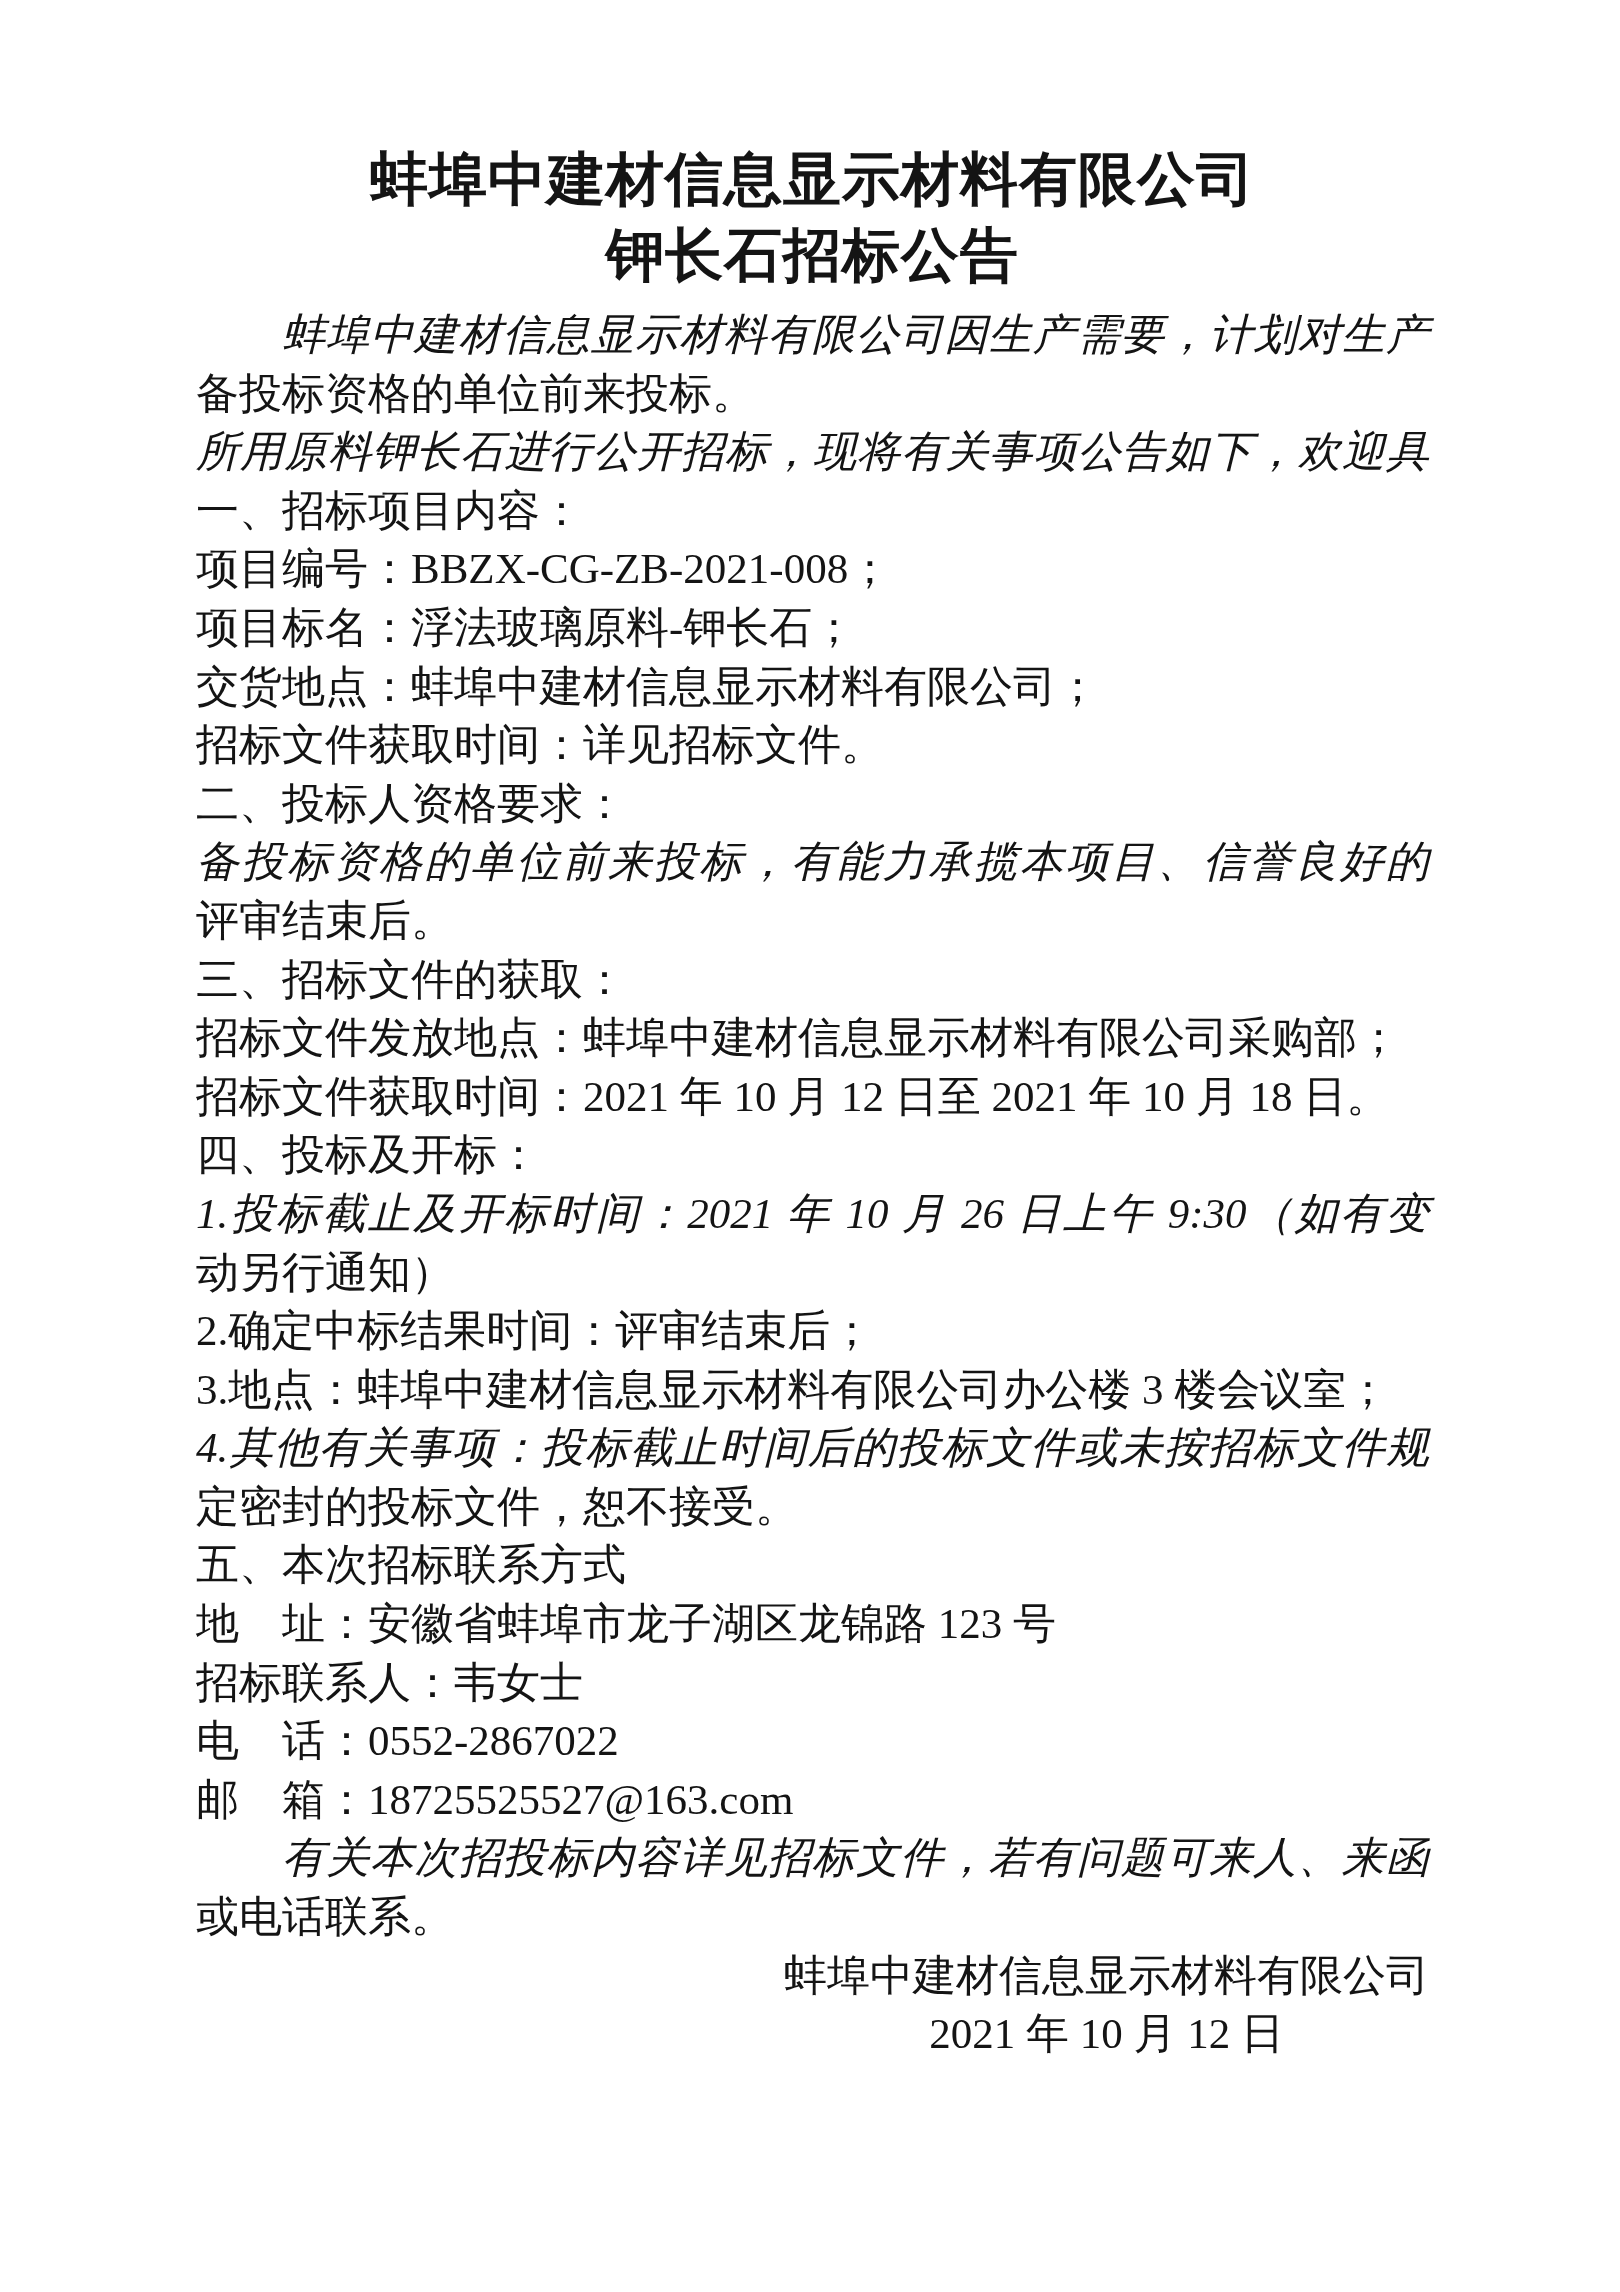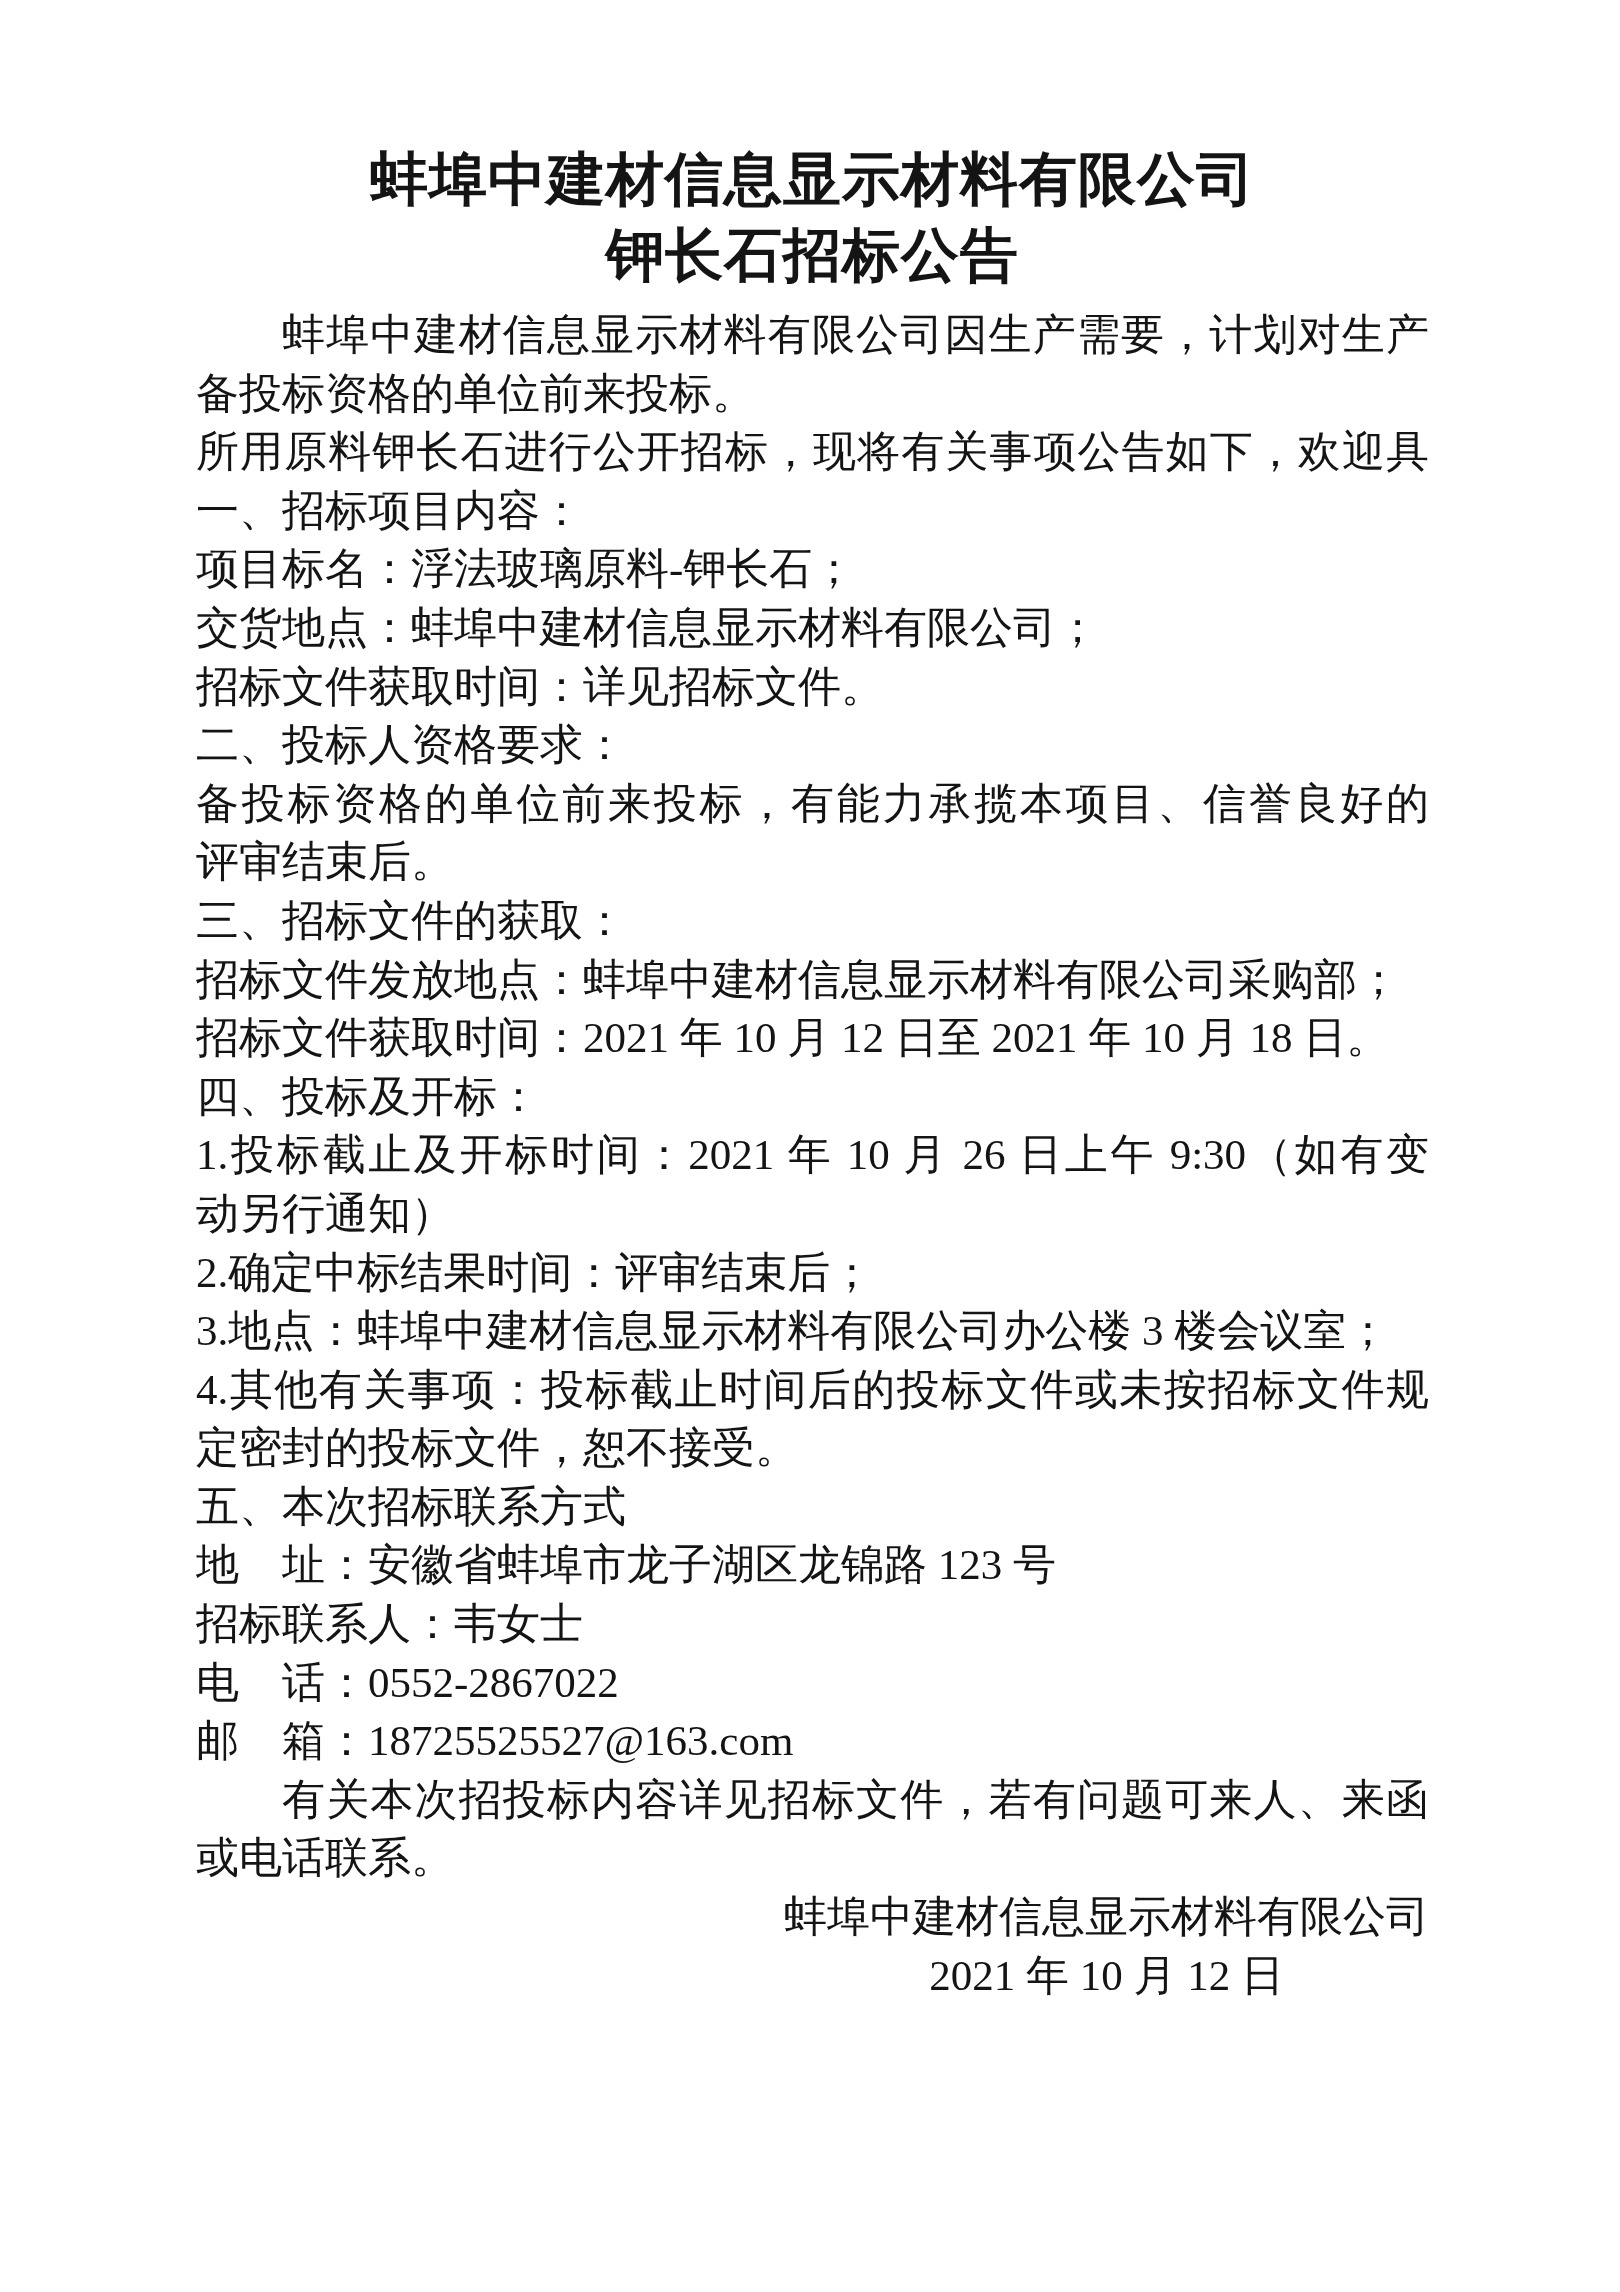--- a/index.html
+++ b/index.html
@@ -34,20 +34,21 @@
     white-space: pre-wrap;
     text-align: left;
   }
   .line.indent {
     text-indent: 86px;
   }
   .line.justify {
     text-align: justify;
     text-align-last: justify;
     text-justify: inter-character;
+    font-style: italic;
   }
   .signature {
     text-align: right;
     font-size: 43px;
     line-height: 58.6px;
   }
   .sig-inner {
     display: inline-block;
     text-align: center;
   }
@@ -66,20 +67,21 @@
   <div class="title-block">
     <div class="title-line">蚌埠中建材信息显示材料有限公司</div>
     <div class="title-line">钾长石招标公告</div>
   </div>
 
   <div class="body-block">
     <div class="line indent justify">蚌埠中建材信息显示材料有限公司因生产需要，计划对生产</div>
     <div class="line">备投标资格的单位前来投标。</div>
     <div class="line justify">所用原料钾长石进行公开招标，现将有关事项公告如下，欢迎具</div>
     <div class="line">一、招标项目内容：</div>
+    <div class="line">项目编号：BBZX-CG-ZB-2021-008；</div>
     <div class="line">项目标名：浮法玻璃原料-钾长石；</div>
     <div class="line">交货地点：蚌埠中建材信息显示材料有限公司；</div>
     <div class="line">招标文件获取时间：详见招标文件。</div>
     <div class="line">二、投标人资格要求：</div>
     <div class="line justify">备投标资格的单位前来投标，有能力承揽本项目、信誉良好的</div>
     <div class="line">评审结束后。</div>
     <div class="line">三、招标文件的获取：</div>
     <div class="line">招标文件发放地点：蚌埠中建材信息显示材料有限公司采购部；</div>
     <div class="line">招标文件获取时间：2021 年 10 月 12 日至 2021 年 10 月 18 日。</div>
     <div class="line">四、投标及开标：</div>

